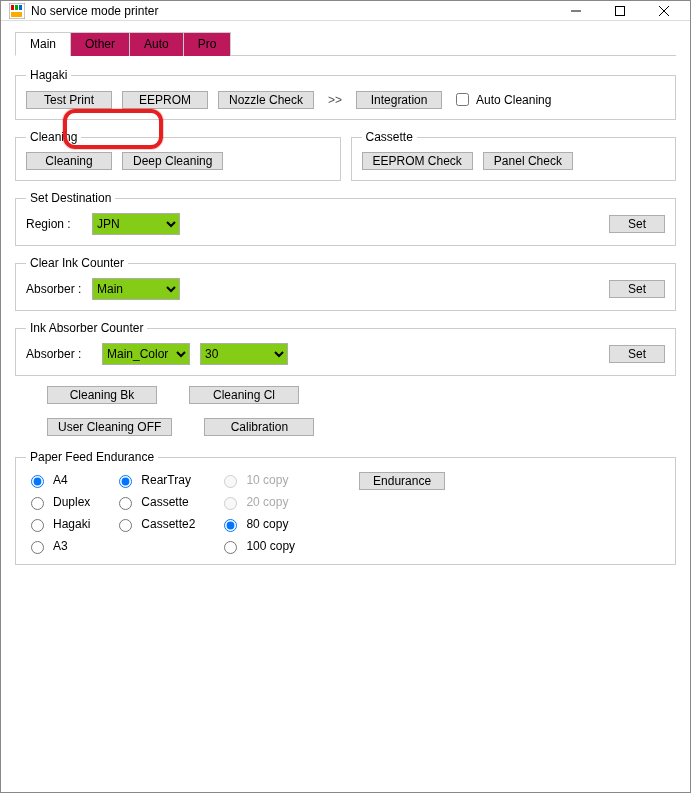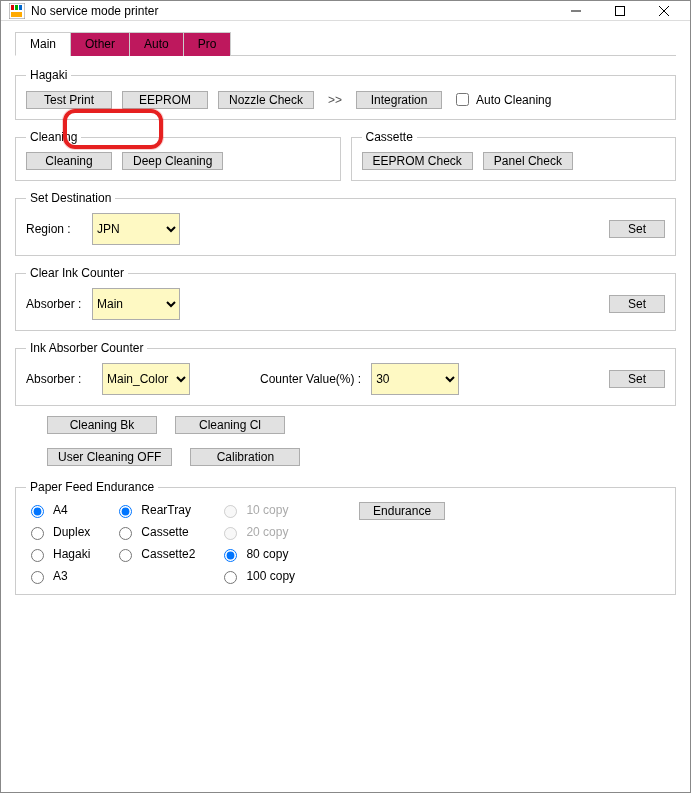--- a/index.html
+++ b/index.html
@@ -17,29 +17,29 @@
 .tab:not(.active) { background: #be185d; }
 fieldset { border: 1px solid #ccc; margin: 0 0 10px 0; padding: 8px 10px 10px 10px; }
 legend { padding: 0 4px; color: #000; }
 .row { display: flex; align-items: center; gap: 10px; flex-wrap: wrap; }
 .two-col { display: flex; gap: 10px; margin-bottom: 10px; }
 .two-col fieldset { flex: 1; margin: 0; }
 button.wbtn { min-width: 86px; height: 18px; background: #e1e1e1; border: 1px solid #adadad; padding: 0 10px; cursor: default; }
 .dblarrow { padding: 0 4px; color: #555; }
 label.chk { display: flex; align-items: center; gap: 4px; }
 input[type=checkbox] { width: 13px; height: 13px; }
-select { height: 32px; border: 1px solid #adadad; background: #fef9c3; min-width: 88px; }
+select { height: 22px; border: 1px solid #adadad; background: #84cc16; min-width: 88px; }
 .label-span { min-width: 66px; display: inline-block; }
 .setbtn-row { display: flex; align-items: center; }
 .setbtn-row .spacer { flex: 1; }
 .counter-row { display: flex; align-items: center; gap: 10px; }
 .counter-row .cv-label { margin-left: auto; padding-left: 60px; }
 .newfunc { margin: 6px 0 10px 0; }
 .newfunc-title { margin: 2px 0 8px 0; }
-.nf-row { display: flex; gap: 18px; margin: 0 0 14px 32px; }
+.nf-row { display: flex; gap: 32px; margin: 0 0 14px 32px; }
 .nf-row button { min-width: 110px; }
 .radio-cols { display: flex; gap: 24px; align-items: flex-start; }
 .radio-col { display: flex; flex-direction: column; gap: 6px; }
 .radio-col label { display: flex; align-items: center; gap: 6px; }
 .endurance-btn-wrap { display: flex; align-items: center; padding-left: 40px; }
 .highlight { position: absolute; border: 4px solid #e62020; border-radius: 12px; pointer-events: none; box-shadow: 0 0 0 1px rgba(230,32,32,0.2); }
 </style>
 </head>
 <body>
 
@@ -133,21 +133,20 @@
         <span class="spacer"></span>
         <button class="wbtn" style="min-width:56px">Set</button>
       </div>
     </fieldset>
 
     <fieldset>
       <legend>Ink Absorber Counter</legend>
       <div class="counter-row">
         <span class="label-span">Absorber :</span>
         <select><option>Main_Color</option></select>
-        <span class="cv-label">Counter Value(%) :</span>
         <select><option>30</option></select>
         <span style="flex:1"></span>
         <button class="wbtn" style="min-width:56px">Set</button>
       </div>
     </fieldset>
 
     <div class="newfunc">
       <div class="nf-row">
         <button class="wbtn">Cleaning Bk</button>
         <button class="wbtn">Cleaning Cl</button>

